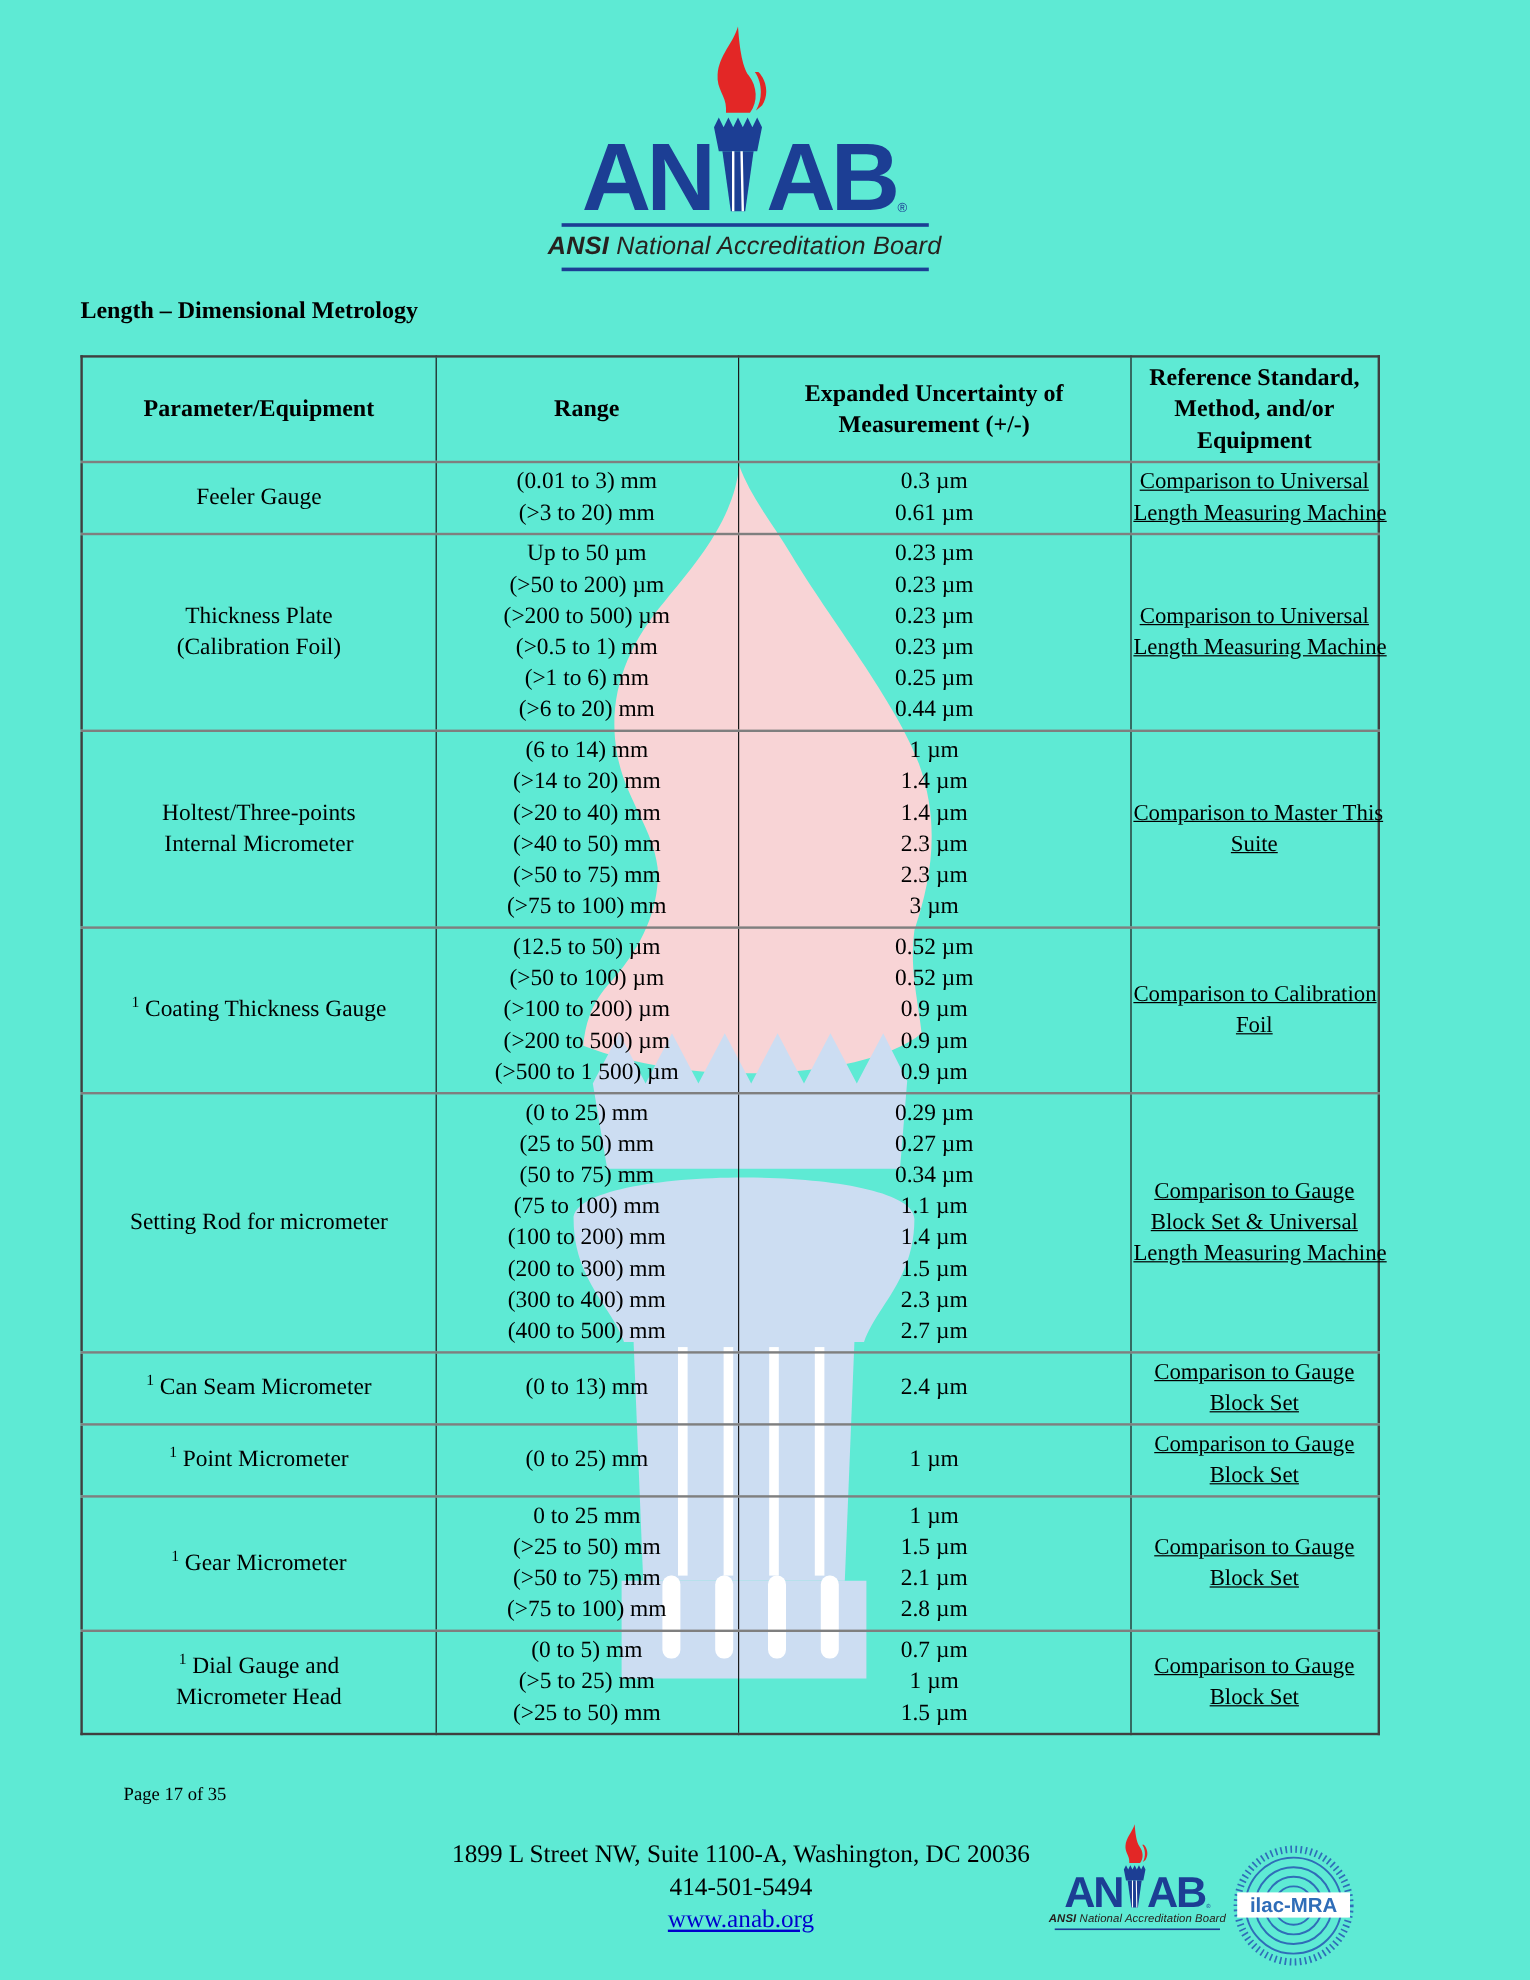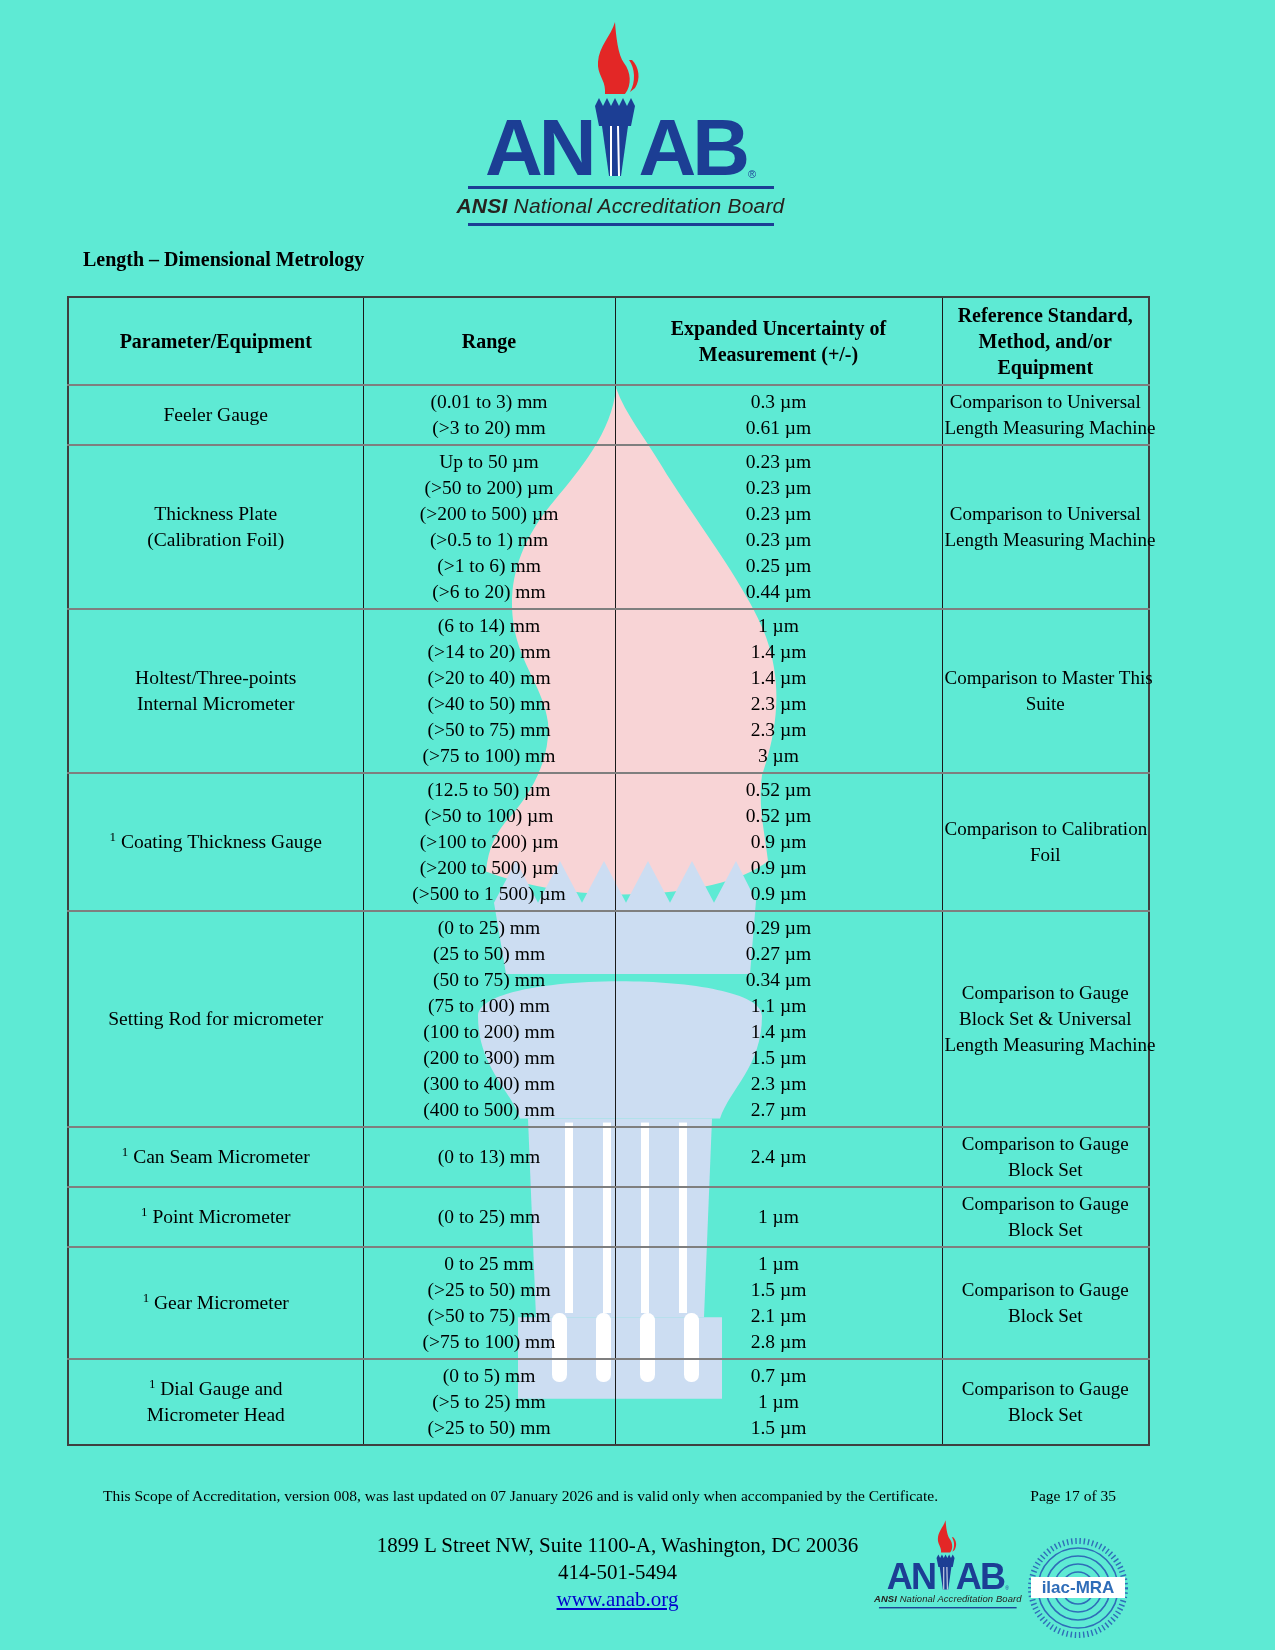--- a/index.html
+++ b/index.html
@@ -19,36 +19,36 @@
   .brand-rule { width:306px; height:3px; background:#1c3e94; margin-top:6px; }
   .tagline { font-family:"Liberation Sans", sans-serif; font-style:italic; font-size:21px; color:#26221f;
              margin-top:5px; letter-spacing:0.2px; white-space:nowrap; }
   .tagline b { font-weight:bold; }
   .brand-rule + .tagline + .brand-rule { margin-top:5px; }
 
   .brand-bottom { top:1540px; left:874px; transform:scale(0.45); transform-origin:top left; }
   .brand-bottom .wordmark { margin-top:50px; }
 
   
-  .section-title { position:absolute; top:248px; left:67px; font-size:20px; font-weight:bold; color:#000;margin-left:16px; }
+  .section-title { position:absolute; top:248px; left:67px; font-size:20px; font-weight:bold; color:#000; }
 
   
   .watermark { position:absolute; top:388px; left:360px; width:520px; height:1015px; z-index:0; }
 
   
   .scope-table { position:absolute; top:296px; left:67px; width:1081px; border-collapse:collapse;
                  table-layout:fixed; z-index:1; background:transparent; }
   .scope-table { border:2px solid #3f3f3f; }
   .scope-table th, .scope-table td { border-left:1.5px solid #1a1a1a; vertical-align:middle; text-align:center; }
   .scope-table th:first-child, .scope-table td:first-child { border-left:none; }
   .scope-table thead th { font-size:20px; font-weight:bold; line-height:26px; padding:4px 2px; height:78px; }
   .scope-table tbody tr { border-top:2.5px solid #7f7f7f; }
   .scope-table tbody td { font-size:19.5px; line-height:26px; padding:3px 2px; }
   .cell-line { white-space:nowrap; }
-  .reference-cell .cell-line { font-size:19px; }
+  .reference-cell .cell-line { font-size:19px;text-decoration:underline; }
   .scope-table sup { font-size:13px; line-height:0; vertical-align:super; }
 
   
   .footer-note { position:absolute; top:1487px; left:103px; width:1013px; display:flex;
                  justify-content:space-between; font-size:15.5px; }
   .address-block { position:absolute; top:1532px; left:0; width:1235px; text-align:center;
                    font-size:21px; line-height:27px; }
   .site-link { color:#0000cc; cursor:pointer; }
   .ilac { position:absolute; top:1536px; left:1026px; width:104px; height:104px; }
 </style>
@@ -308,21 +308,20 @@
           </td>
           <td class="reference-cell">
             <div class="cell-line">Comparison to Gauge</div>
             <div class="cell-line">Block Set</div>
           </td>
         </tr>
       </tbody>
   </table>
 
   <div class="footer-note">
-    <span>This Scope of Accreditation, version 008, was last updated on 07 January 2026 and is valid only when accompanied by the Certificate.</span>
     <span>Page 17 of 35</span>
   </div>
 
   <div class="address-block">
     <div>1899 L Street NW, Suite 1100-A, Washington, DC  20036</div>
     <div>414-501-5494</div>
     <div><a class="site-link" href="#">www.anab.org</a></div>
   </div>
 
   <div class="brand-box brand-bottom">

